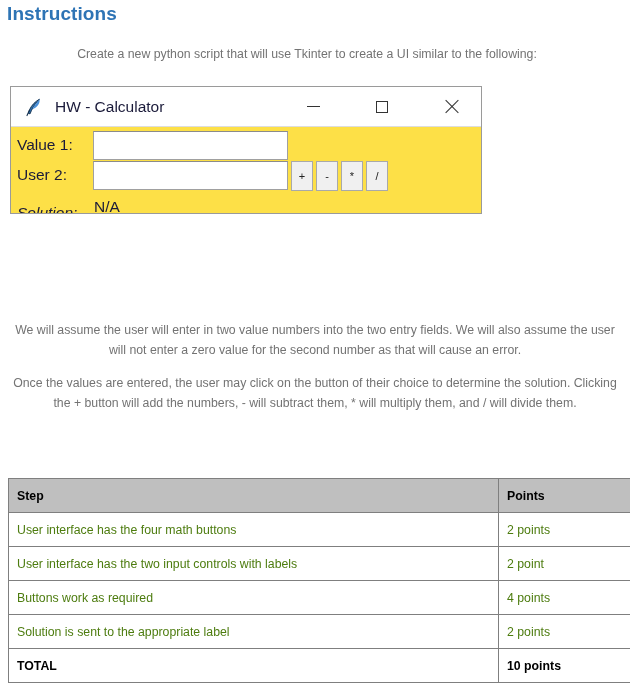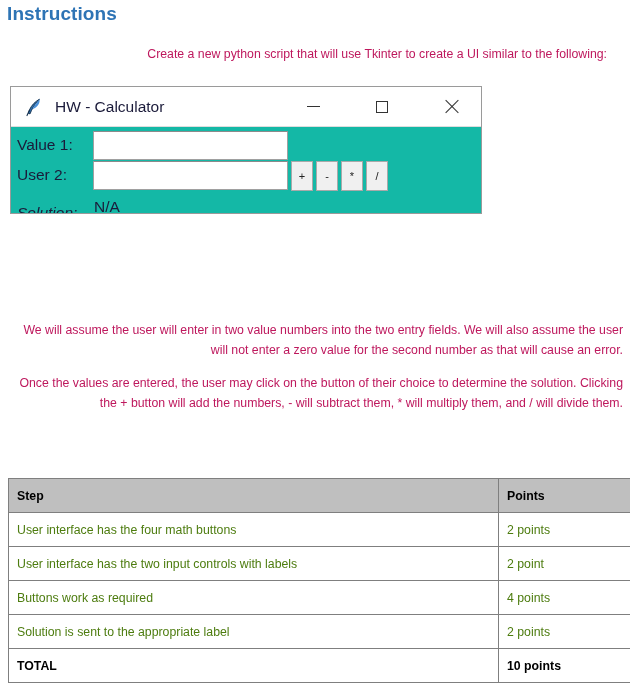--- a/index.html
+++ b/index.html
@@ -28,22 +28,22 @@
     line-height: 24px;
     white-space: nowrap;
   }
 
   
   .para {
     position: absolute;
     left: 7px;
     font-size: 12.3px;
     line-height: 19.5px;
-    color: #be185d;
-    text-align: right;
+    color: #737373;
+    text-align: center;
   }
   #para-intro { top: 45px; width: 600px; }
   #para-assume { top: 321px; width: 616px; }
   #para-operations { top: 374px; width: 616px; }
 
   
   .calc-window {
     position: absolute;
     left: 10px;
     top: 86px;
@@ -114,21 +114,21 @@
     width: 18px;
     height: 0;
     border-top: 1.4px solid #333333;
   }
   .glyph-close::before { transform: rotate(45deg); }
   .glyph-close::after  { transform: rotate(-45deg); }
 
   .calc-body {
     position: relative;
     height: 132px;
-    background: #14b8a6;
+    background: #fde047;
   }
   .calc-label {
     position: absolute;
     left: 6px;
     font-size: 15.5px;
     line-height: 20px;
     color: #1b1b3a;
     white-space: nowrap;
   }
   #label-value1 { top: 8px; }

